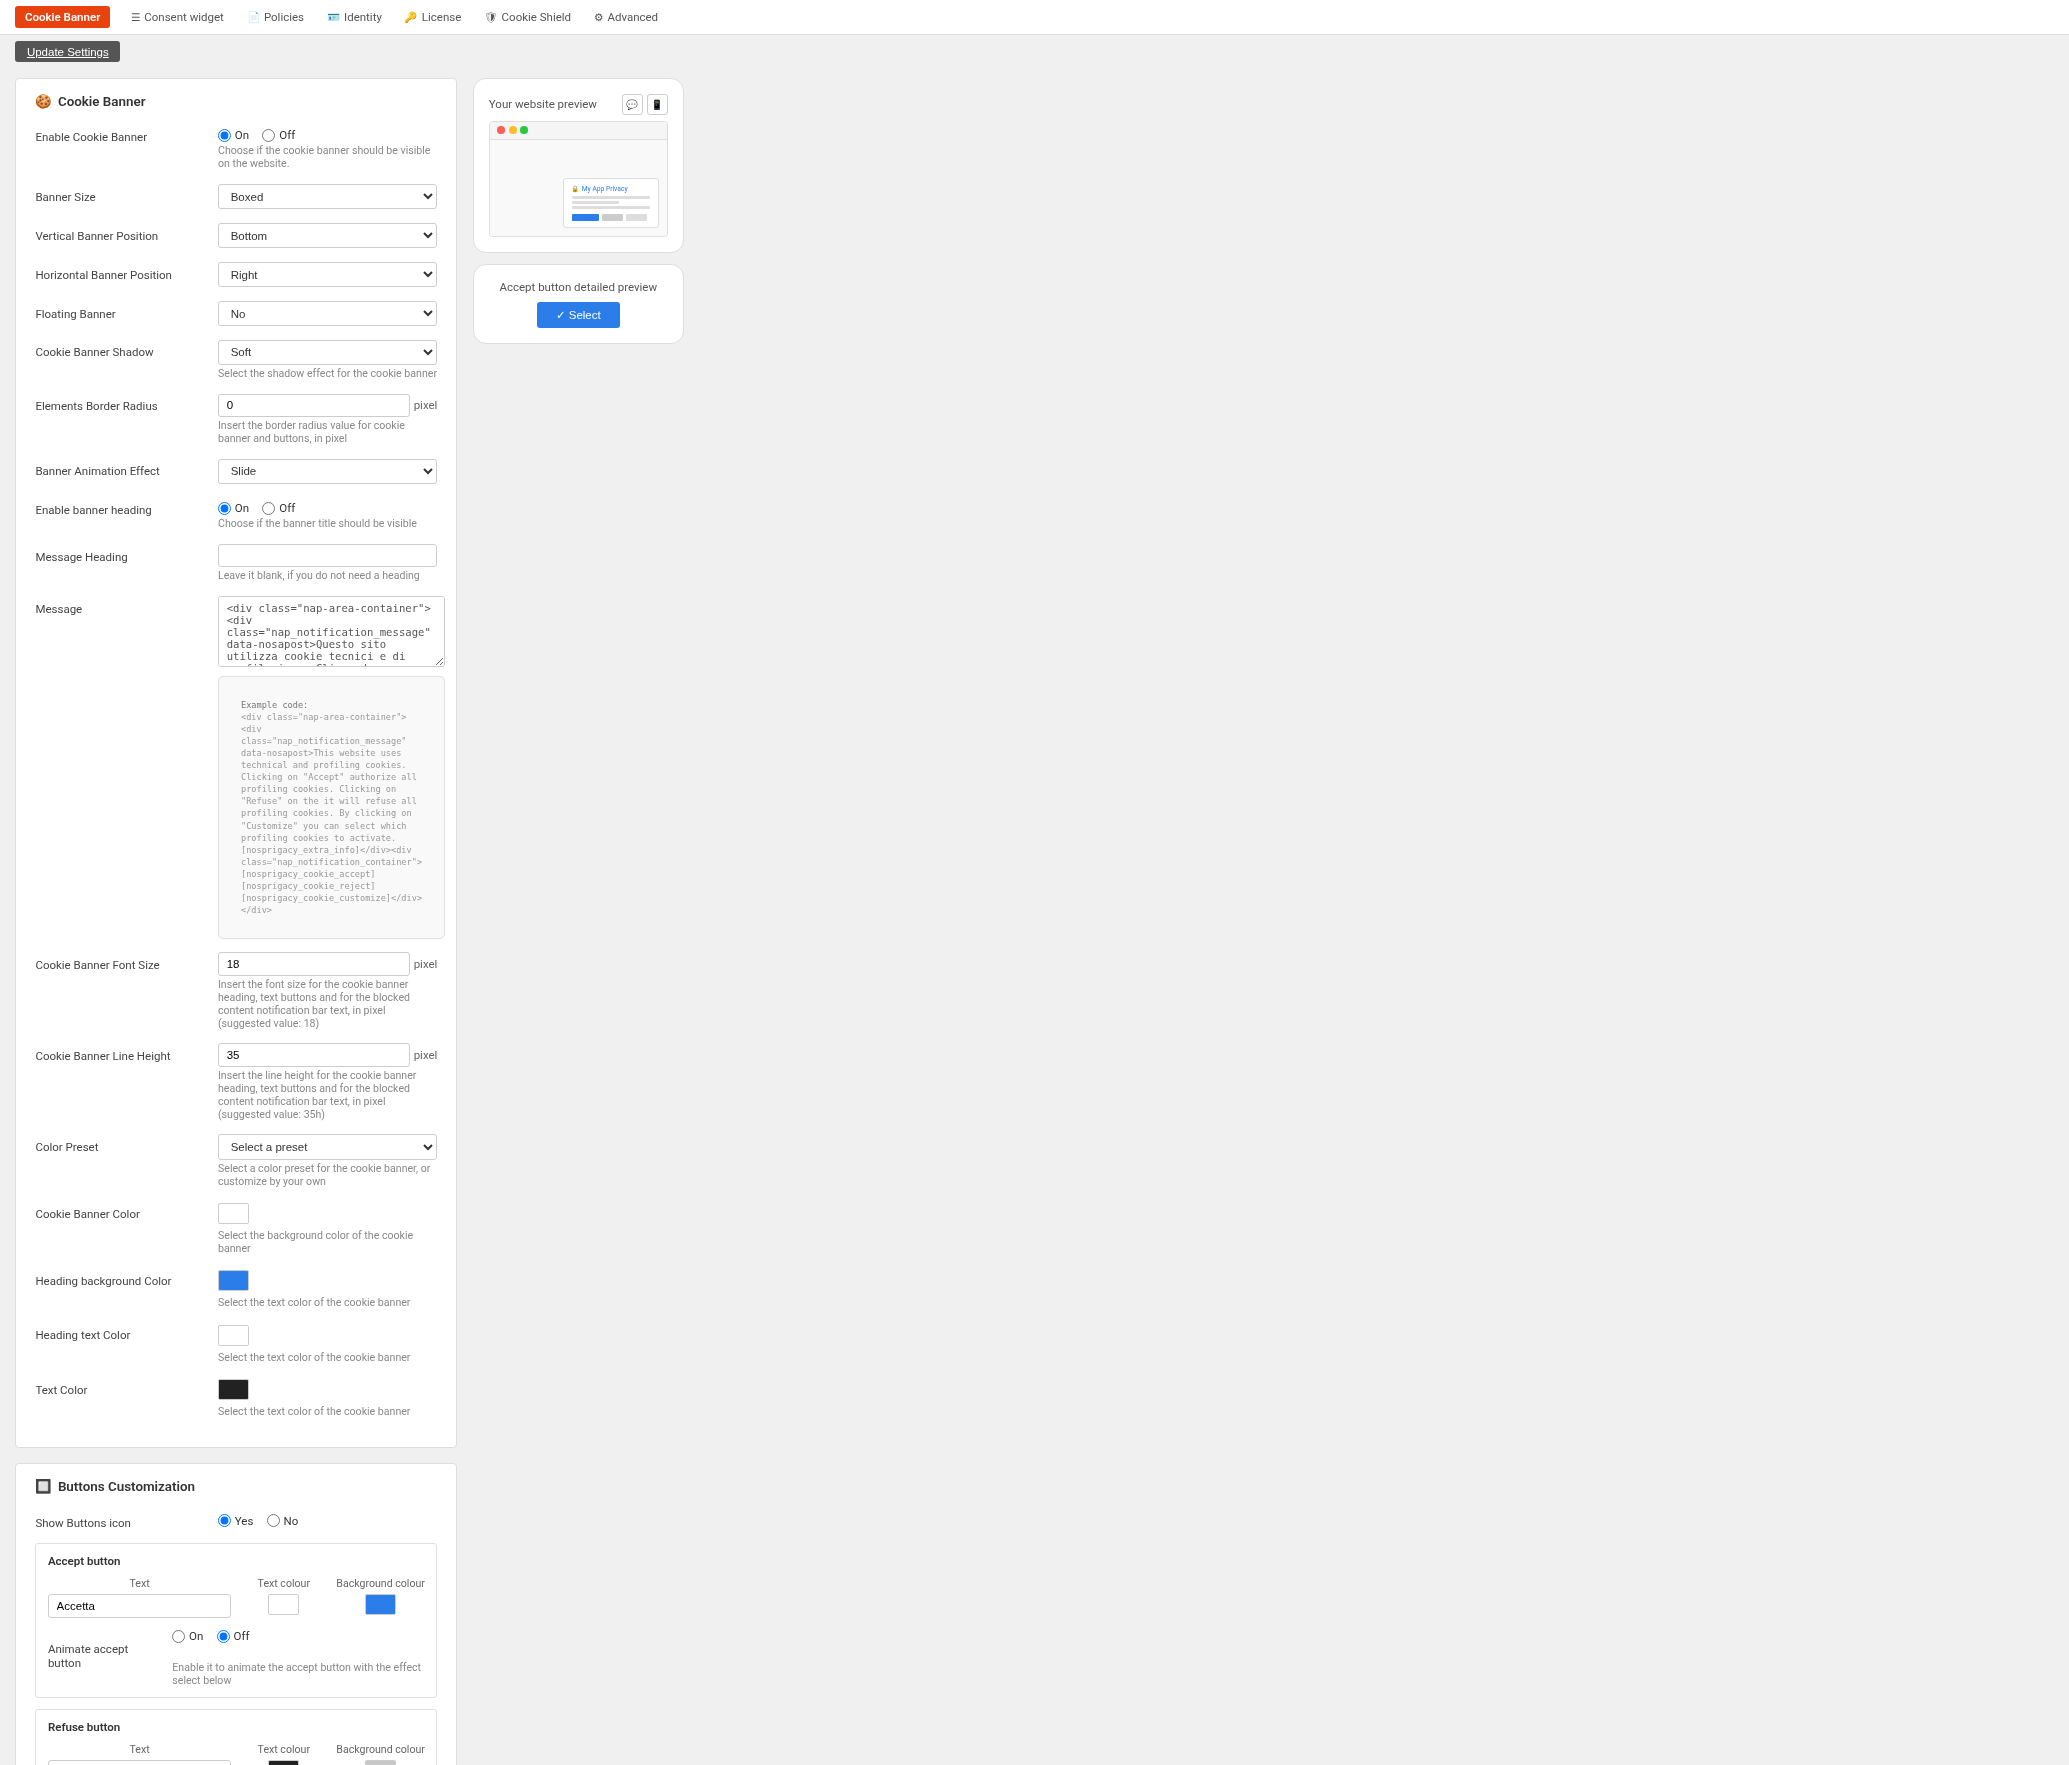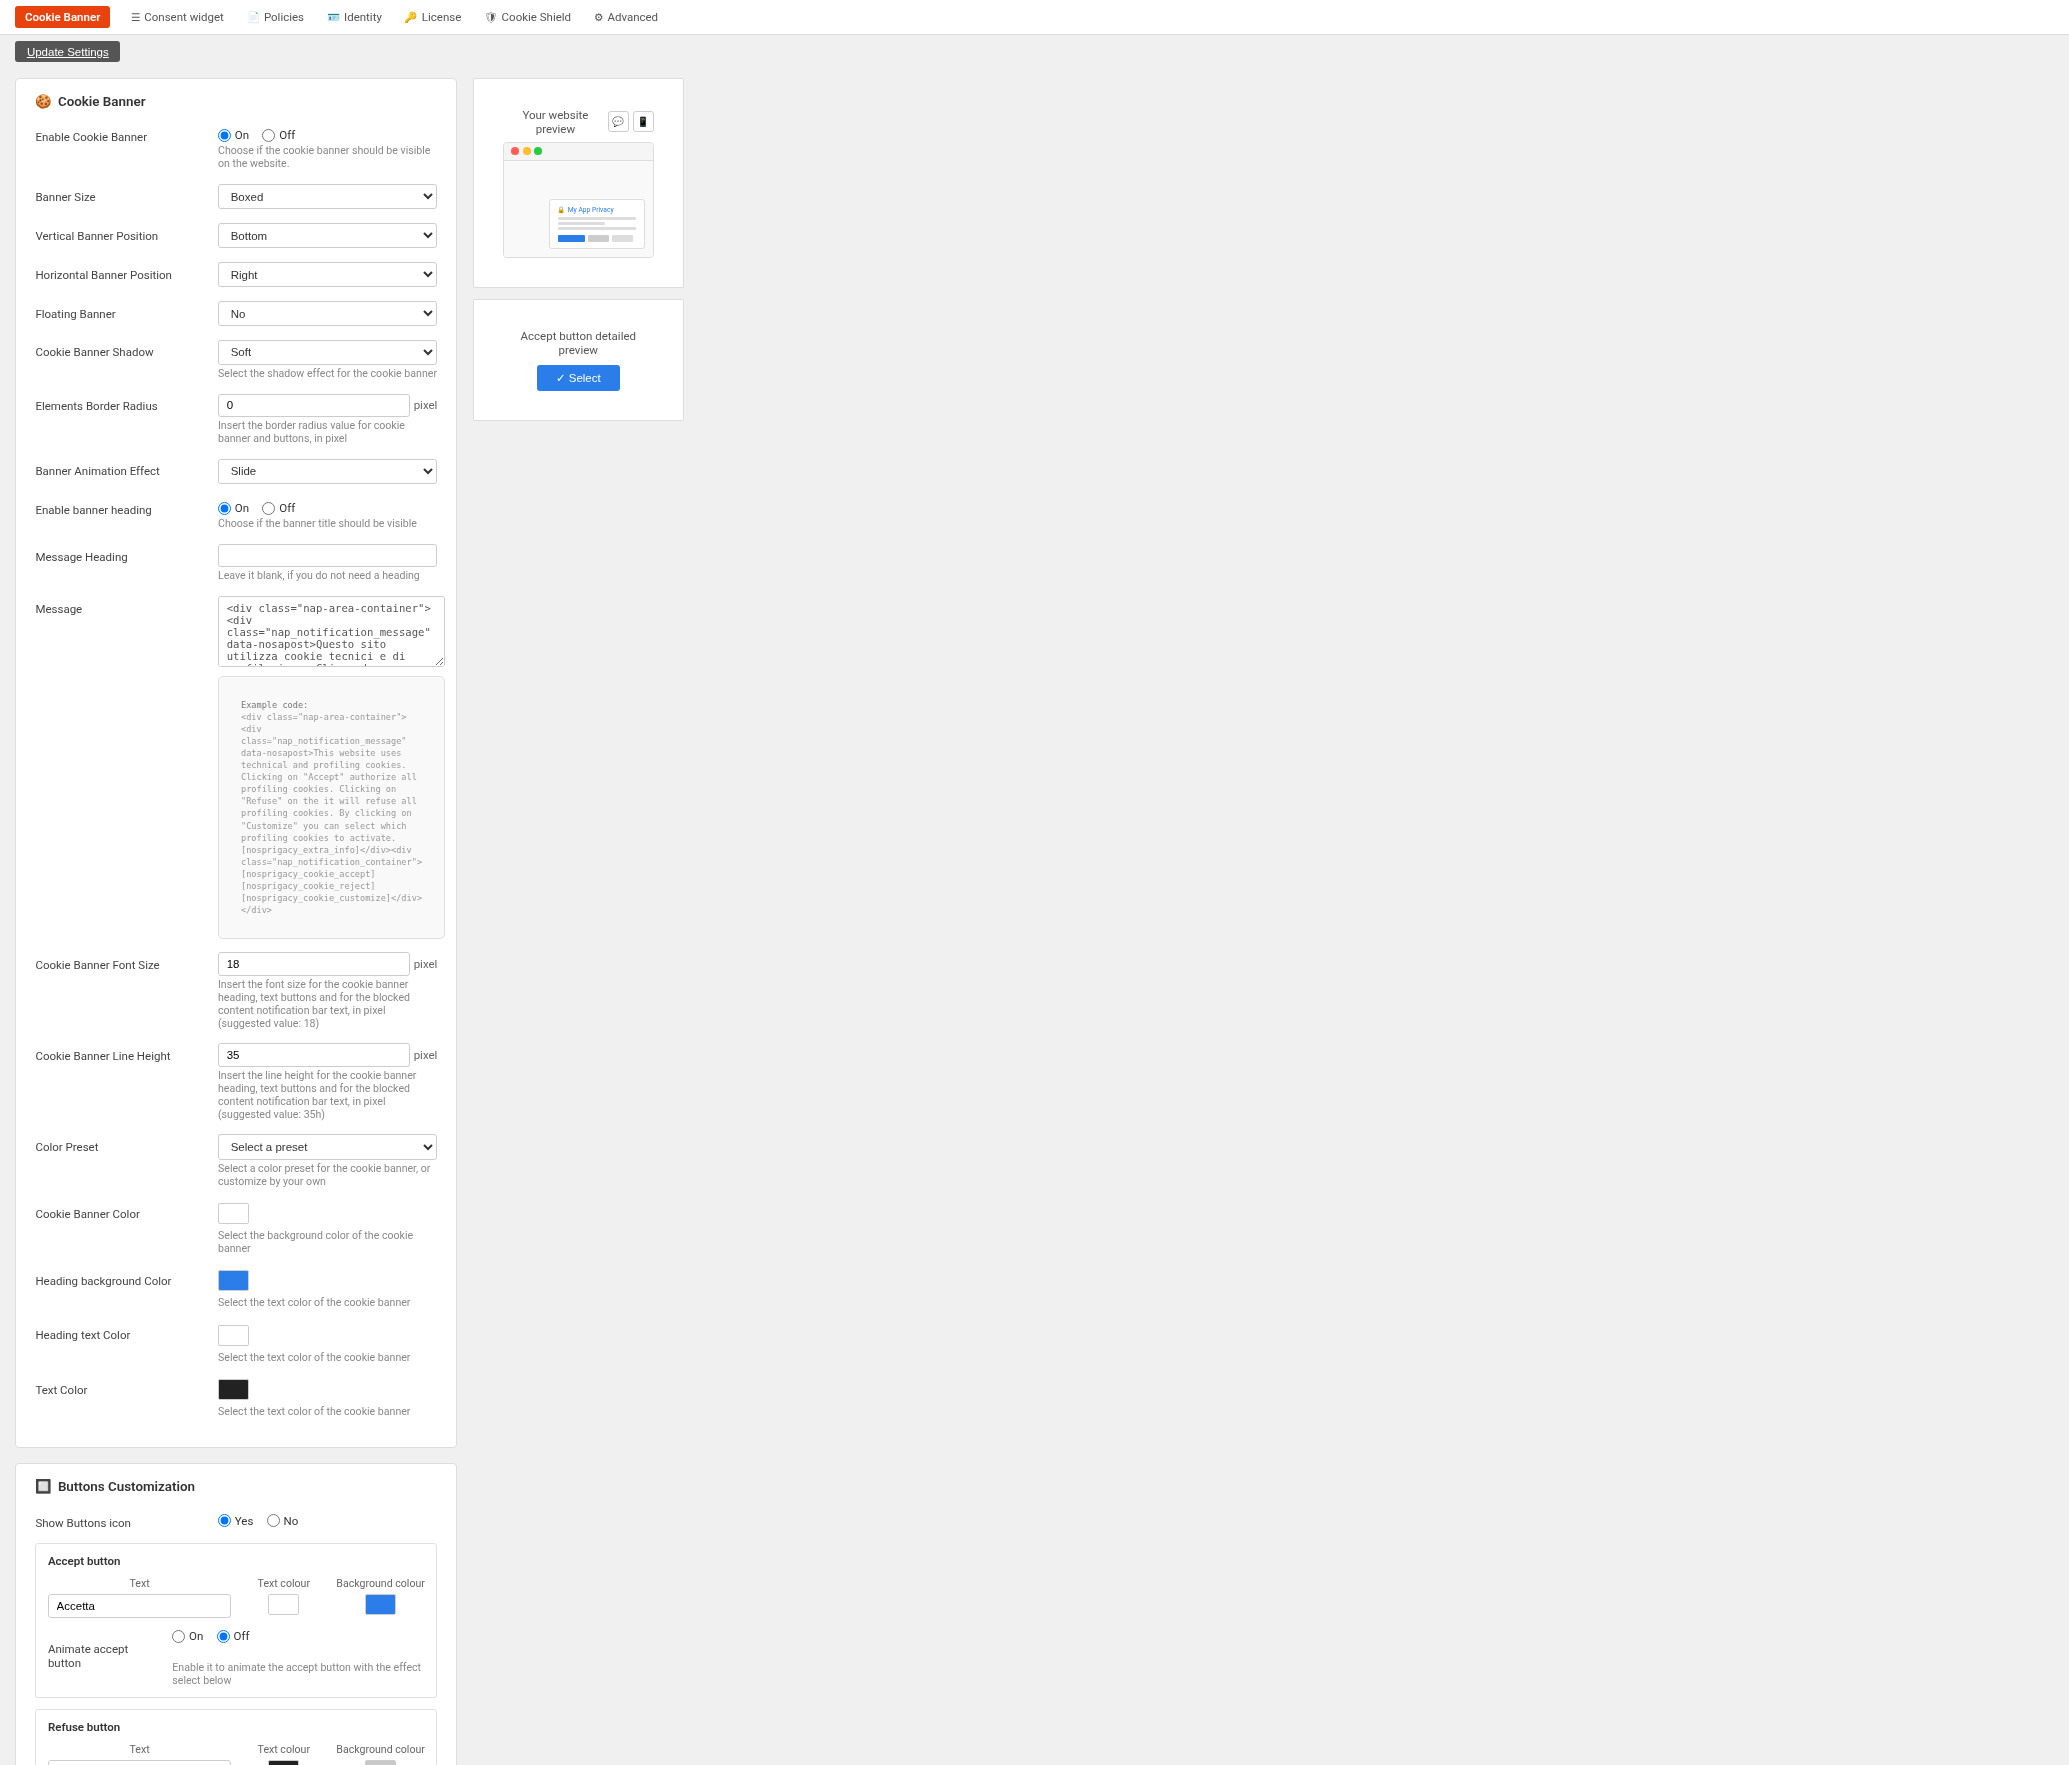--- a/index.html
+++ b/index.html
@@ -167,22 +167,22 @@
       display: inline-block;
       cursor: pointer;
     }
     .color-swatch.white { background: #fff; }
     .color-swatch.blue { background: #2b7de9; }
     .color-swatch.black { background: #222; }
     .color-swatch.gray { background: #c8c8c8; }
     .preview-card {
       background: #fff;
       border: 1px solid #ddd;
-      border-radius: 1px;
-      padding: 29px;
+      border-radius: 13px;
+      padding: 15px;
       margin-bottom: 11.5px;
     }
     .preview-title {
       font-size: 11.5px;
       text-align: center;
       margin-bottom: 7.7px;
       color: #555;
     }
     .browser-mock {
       border: 1px solid #ddd;

